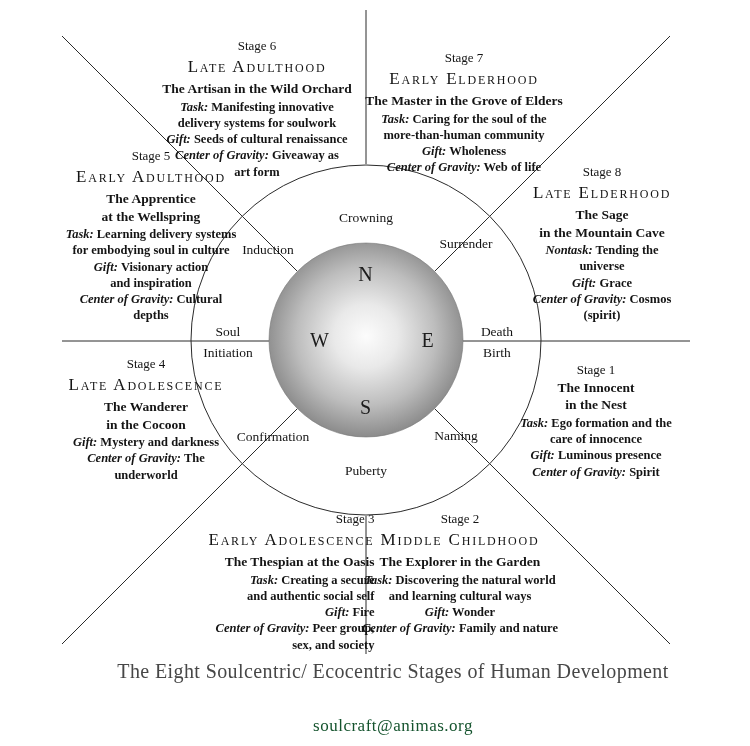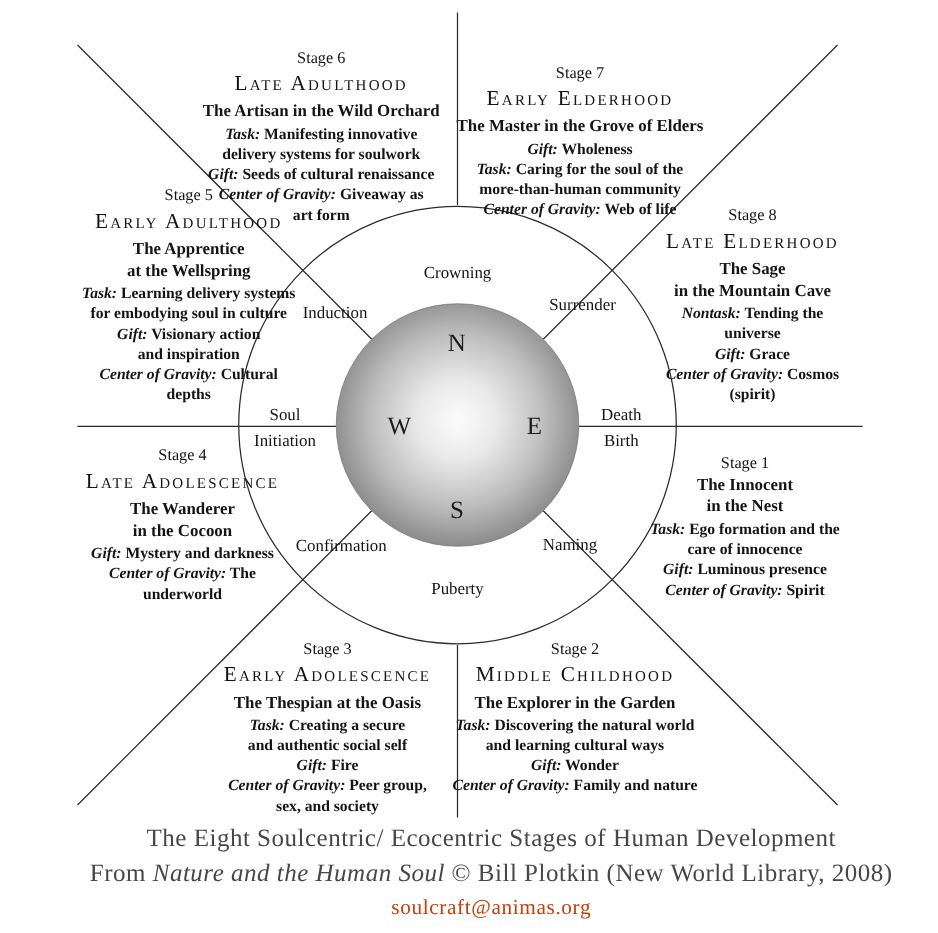--- a/index.html
+++ b/index.html
@@ -48,21 +48,21 @@
   .footer-line {
     position: absolute;
     left: 0;
     width: 750px;
     text-align: center;
     color: #474747;
     padding-left: 36px;
   }
   .footer-line1 { top: 660px; font-size: 20px; letter-spacing: 0.4px; }
   .footer-line2 { top: 688px; font-size: 20px; letter-spacing: 0.4px; }
-  .footer-line3 { top: 716px; font-size: 17px; color: #c2410c; letter-spacing: 0.5px; }
+  .footer-line3 { top: 716px; font-size: 17px; color: #14532d; letter-spacing: 0.5px; }
   .book-title { font-style: italic; }
 </style>
 </head>
 <body>
 
 <div class="canvas">
 
   <svg class="wheel-svg" width="750" height="746" viewBox="0 0 750 746">
     <defs>
       <radialGradient id="sphereGrad" cx="50%" cy="48%" r="55%">
@@ -117,23 +117,23 @@
 delivery systems for soulwork</span></div>
     <div class="stage-attr"><i class="attr-label">Gift:</i> <span class="attr-text">Seeds of cultural renaissance</span></div>
     <div class="stage-attr"><i class="attr-label">Center of Gravity:</i> <span class="attr-text">Giveaway as
 art form</span></div>
   </div>
 
   <div class="stage" style="left:464px; top:50px; width:255px;">
     <div class="stage-num">Stage 7</div>
     <div class="stage-period">Early Elderhood</div>
     <div class="stage-title">The Master in the Grove of Elders</div>
-    <div class="stage-attr"><i class="attr-label">Gift:</i> <span class="attr-text">Wholeness</span></div>
     <div class="stage-attr"><i class="attr-label">Task:</i> <span class="attr-text">Caring for the soul of the
 more-than-human community</span></div>
+    <div class="stage-attr"><i class="attr-label">Gift:</i> <span class="attr-text">Wholeness</span></div>
     <div class="stage-attr"><i class="attr-label">Center of Gravity:</i> <span class="attr-text">Web of life</span></div>
   </div>
 
   <div class="stage" style="left:151px; top:148px; width:225px;">
     <div class="stage-num">Stage 5</div>
     <div class="stage-period">Early Adulthood</div>
     <div class="stage-title">The Apprentice
 at the Wellspring</div>
     <div class="stage-attr"><i class="attr-label">Task:</i> <span class="attr-text">Learning delivery systems
 for embodying soul in culture</span></div>
@@ -168,21 +168,21 @@
   <div class="stage" style="left:596px; top:362px; width:215px;">
     <div class="stage-num">Stage 1</div>
     <div class="stage-title">The Innocent
 in the Nest</div>
     <div class="stage-attr"><i class="attr-label">Task:</i> <span class="attr-text">Ego formation and the
 care of innocence</span></div>
     <div class="stage-attr"><i class="attr-label">Gift:</i> <span class="attr-text">Luminous presence</span></div>
     <div class="stage-attr"><i class="attr-label">Center of Gravity:</i> <span class="attr-text">Spirit</span></div>
   </div>
 
-  <div class="stage" style="left:262px; top:511px; width:225px;">
+  <div class="stage" style="left:262px; top:511px; width:225px;text-align:right;">
     <div class="stage-num">Stage 3</div>
     <div class="stage-period">Early Adolescence</div>
     <div class="stage-title">The Thespian at the Oasis</div>
     <div class="stage-attr"><i class="attr-label">Task:</i> <span class="attr-text">Creating a secure
 and authentic social self</span></div>
     <div class="stage-attr"><i class="attr-label">Gift:</i> <span class="attr-text">Fire</span></div>
     <div class="stage-attr"><i class="attr-label">Center of Gravity:</i> <span class="attr-text">Peer group,
 sex, and society</span></div>
   </div>
 
@@ -190,16 +190,15 @@
     <div class="stage-num">Stage 2</div>
     <div class="stage-period">Middle Childhood</div>
     <div class="stage-title">The Explorer in the Garden</div>
     <div class="stage-attr"><i class="attr-label">Task:</i> <span class="attr-text">Discovering the natural world
 and learning cultural ways</span></div>
     <div class="stage-attr"><i class="attr-label">Gift:</i> <span class="attr-text">Wonder</span></div>
     <div class="stage-attr"><i class="attr-label">Center of Gravity:</i> <span class="attr-text">Family and nature</span></div>
   </div>
 
   <div class="footer-line footer-line1">The Eight Soulcentric/ Ecocentric Stages of Human Development</div>
-  <div class="footer-line footer-line2"><span>From </span><span class="book-title">Nature and the Human Soul</span><span> © Bill Plotkin (New World Library, 2008)</span></div>
   <div class="footer-line footer-line3">soulcraft@animas.org</div>
 
 </div>
 
 </body></html>

